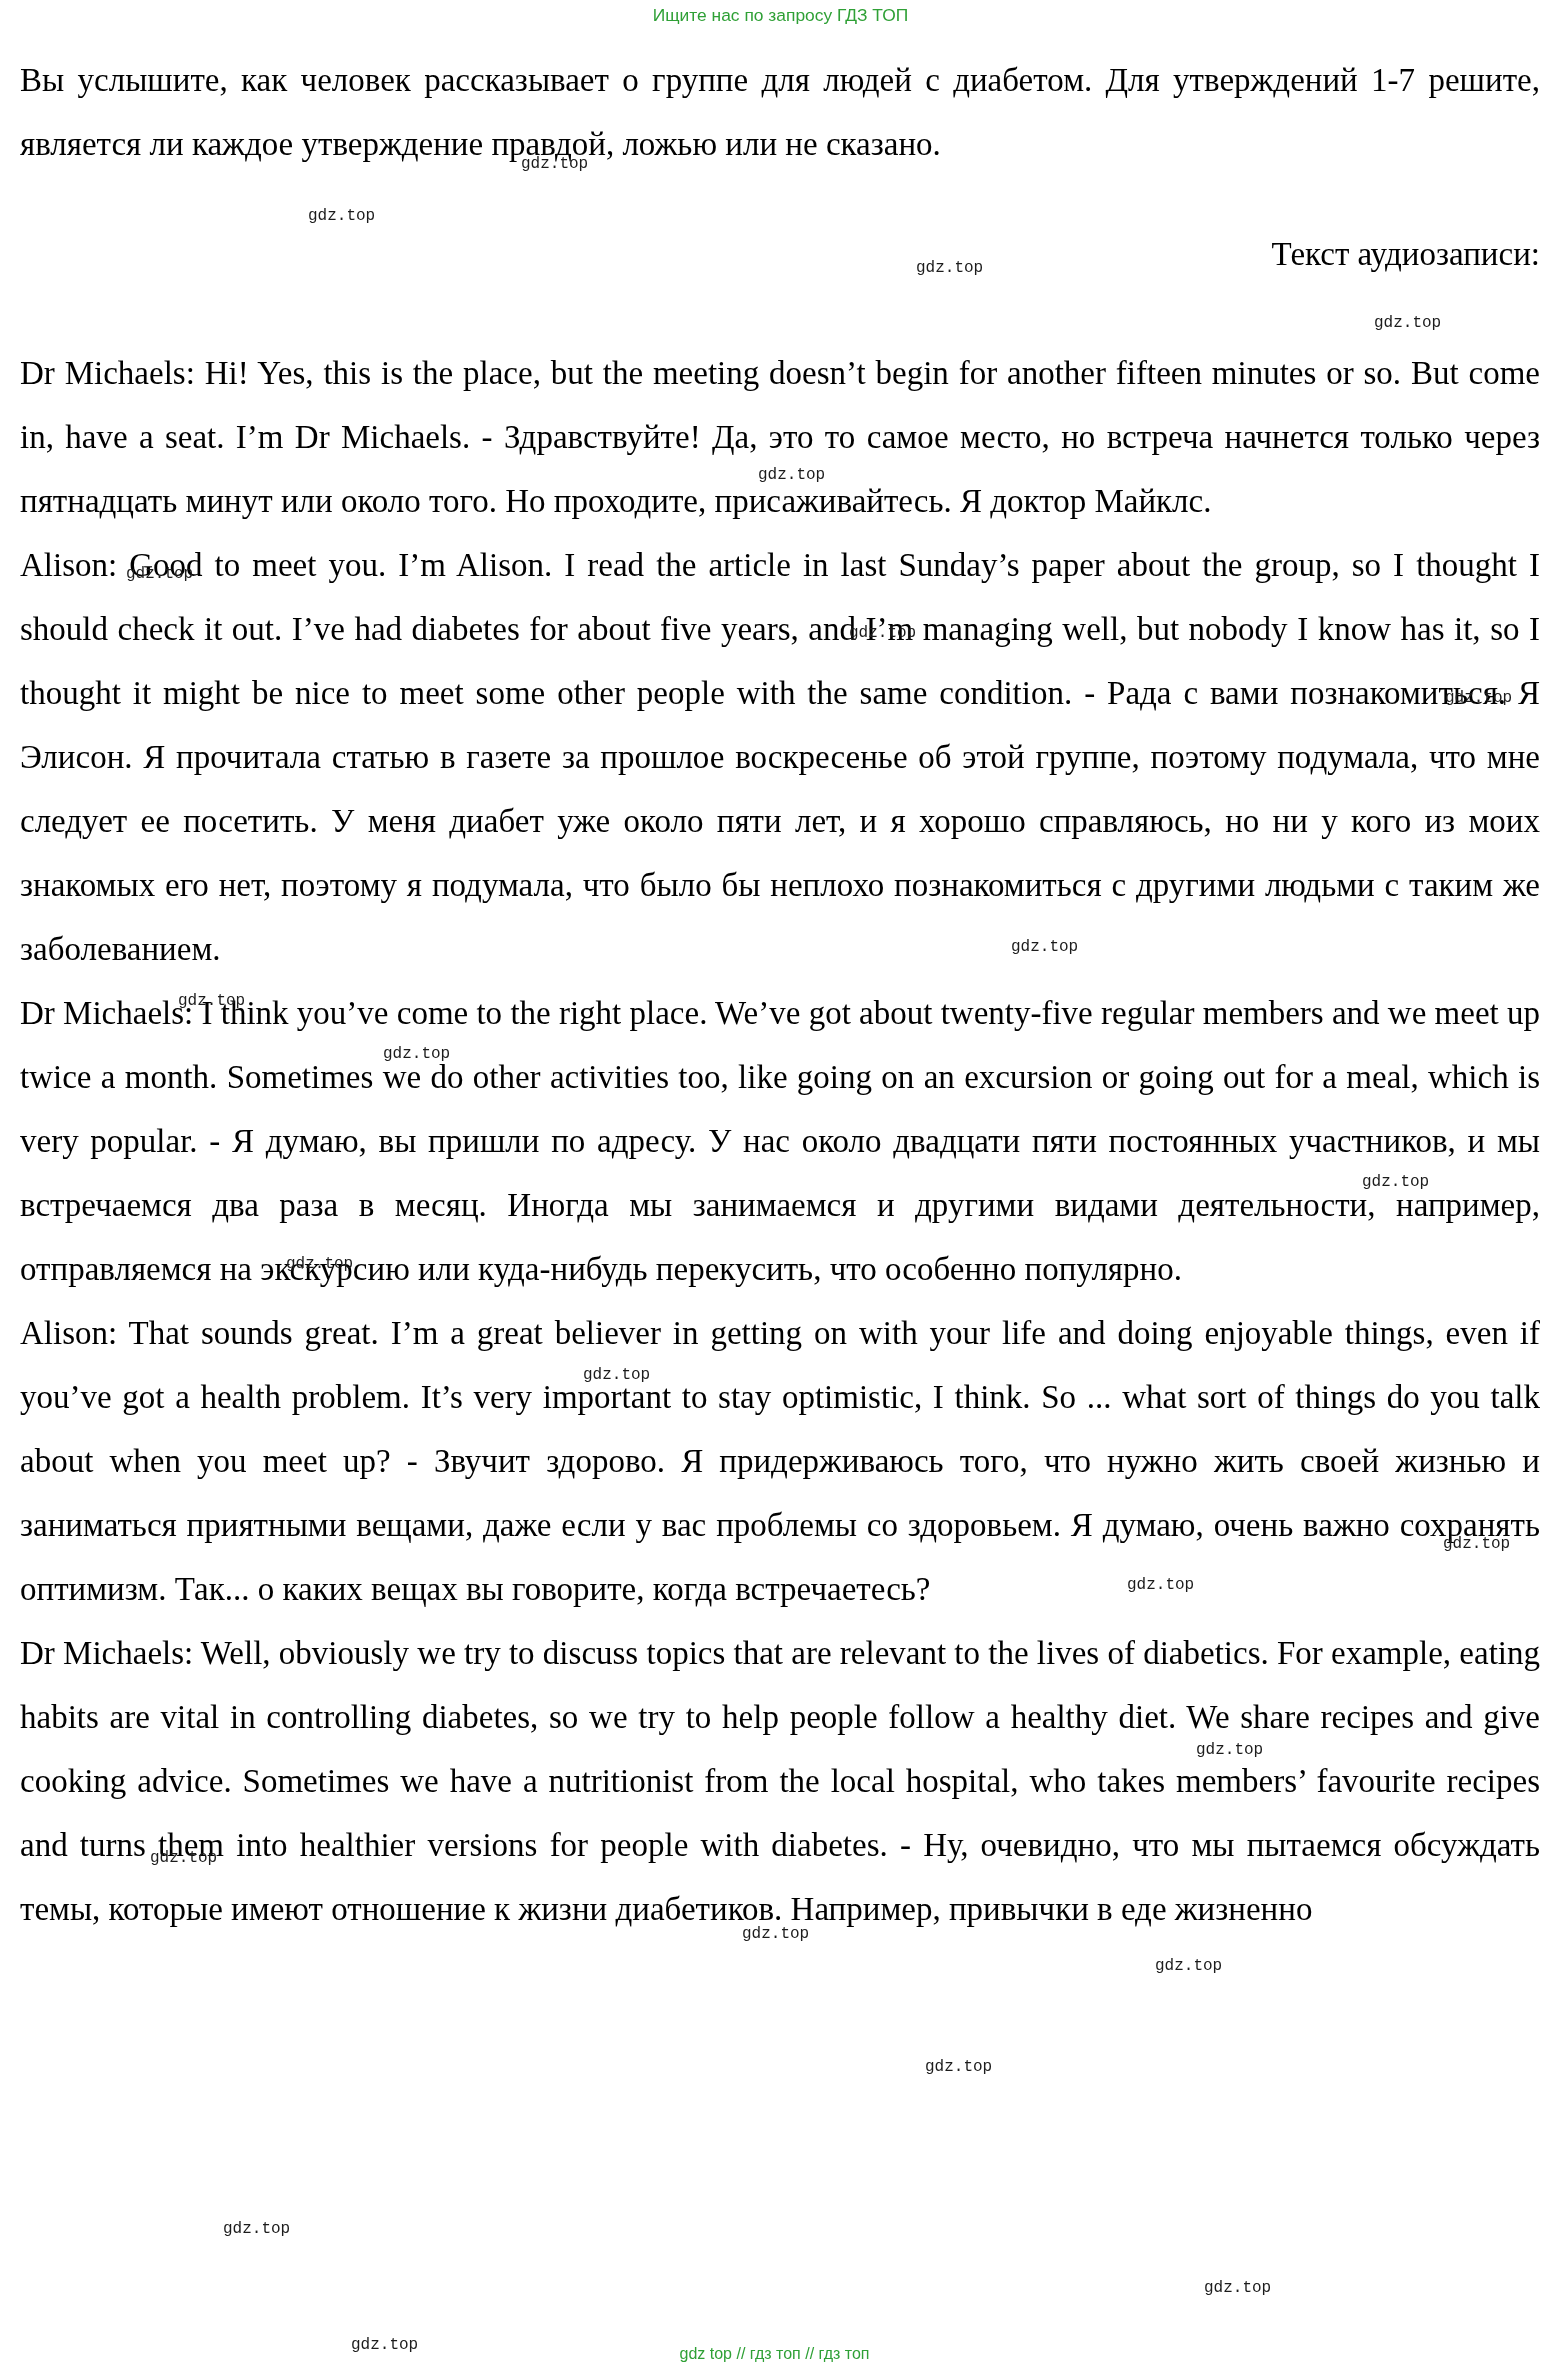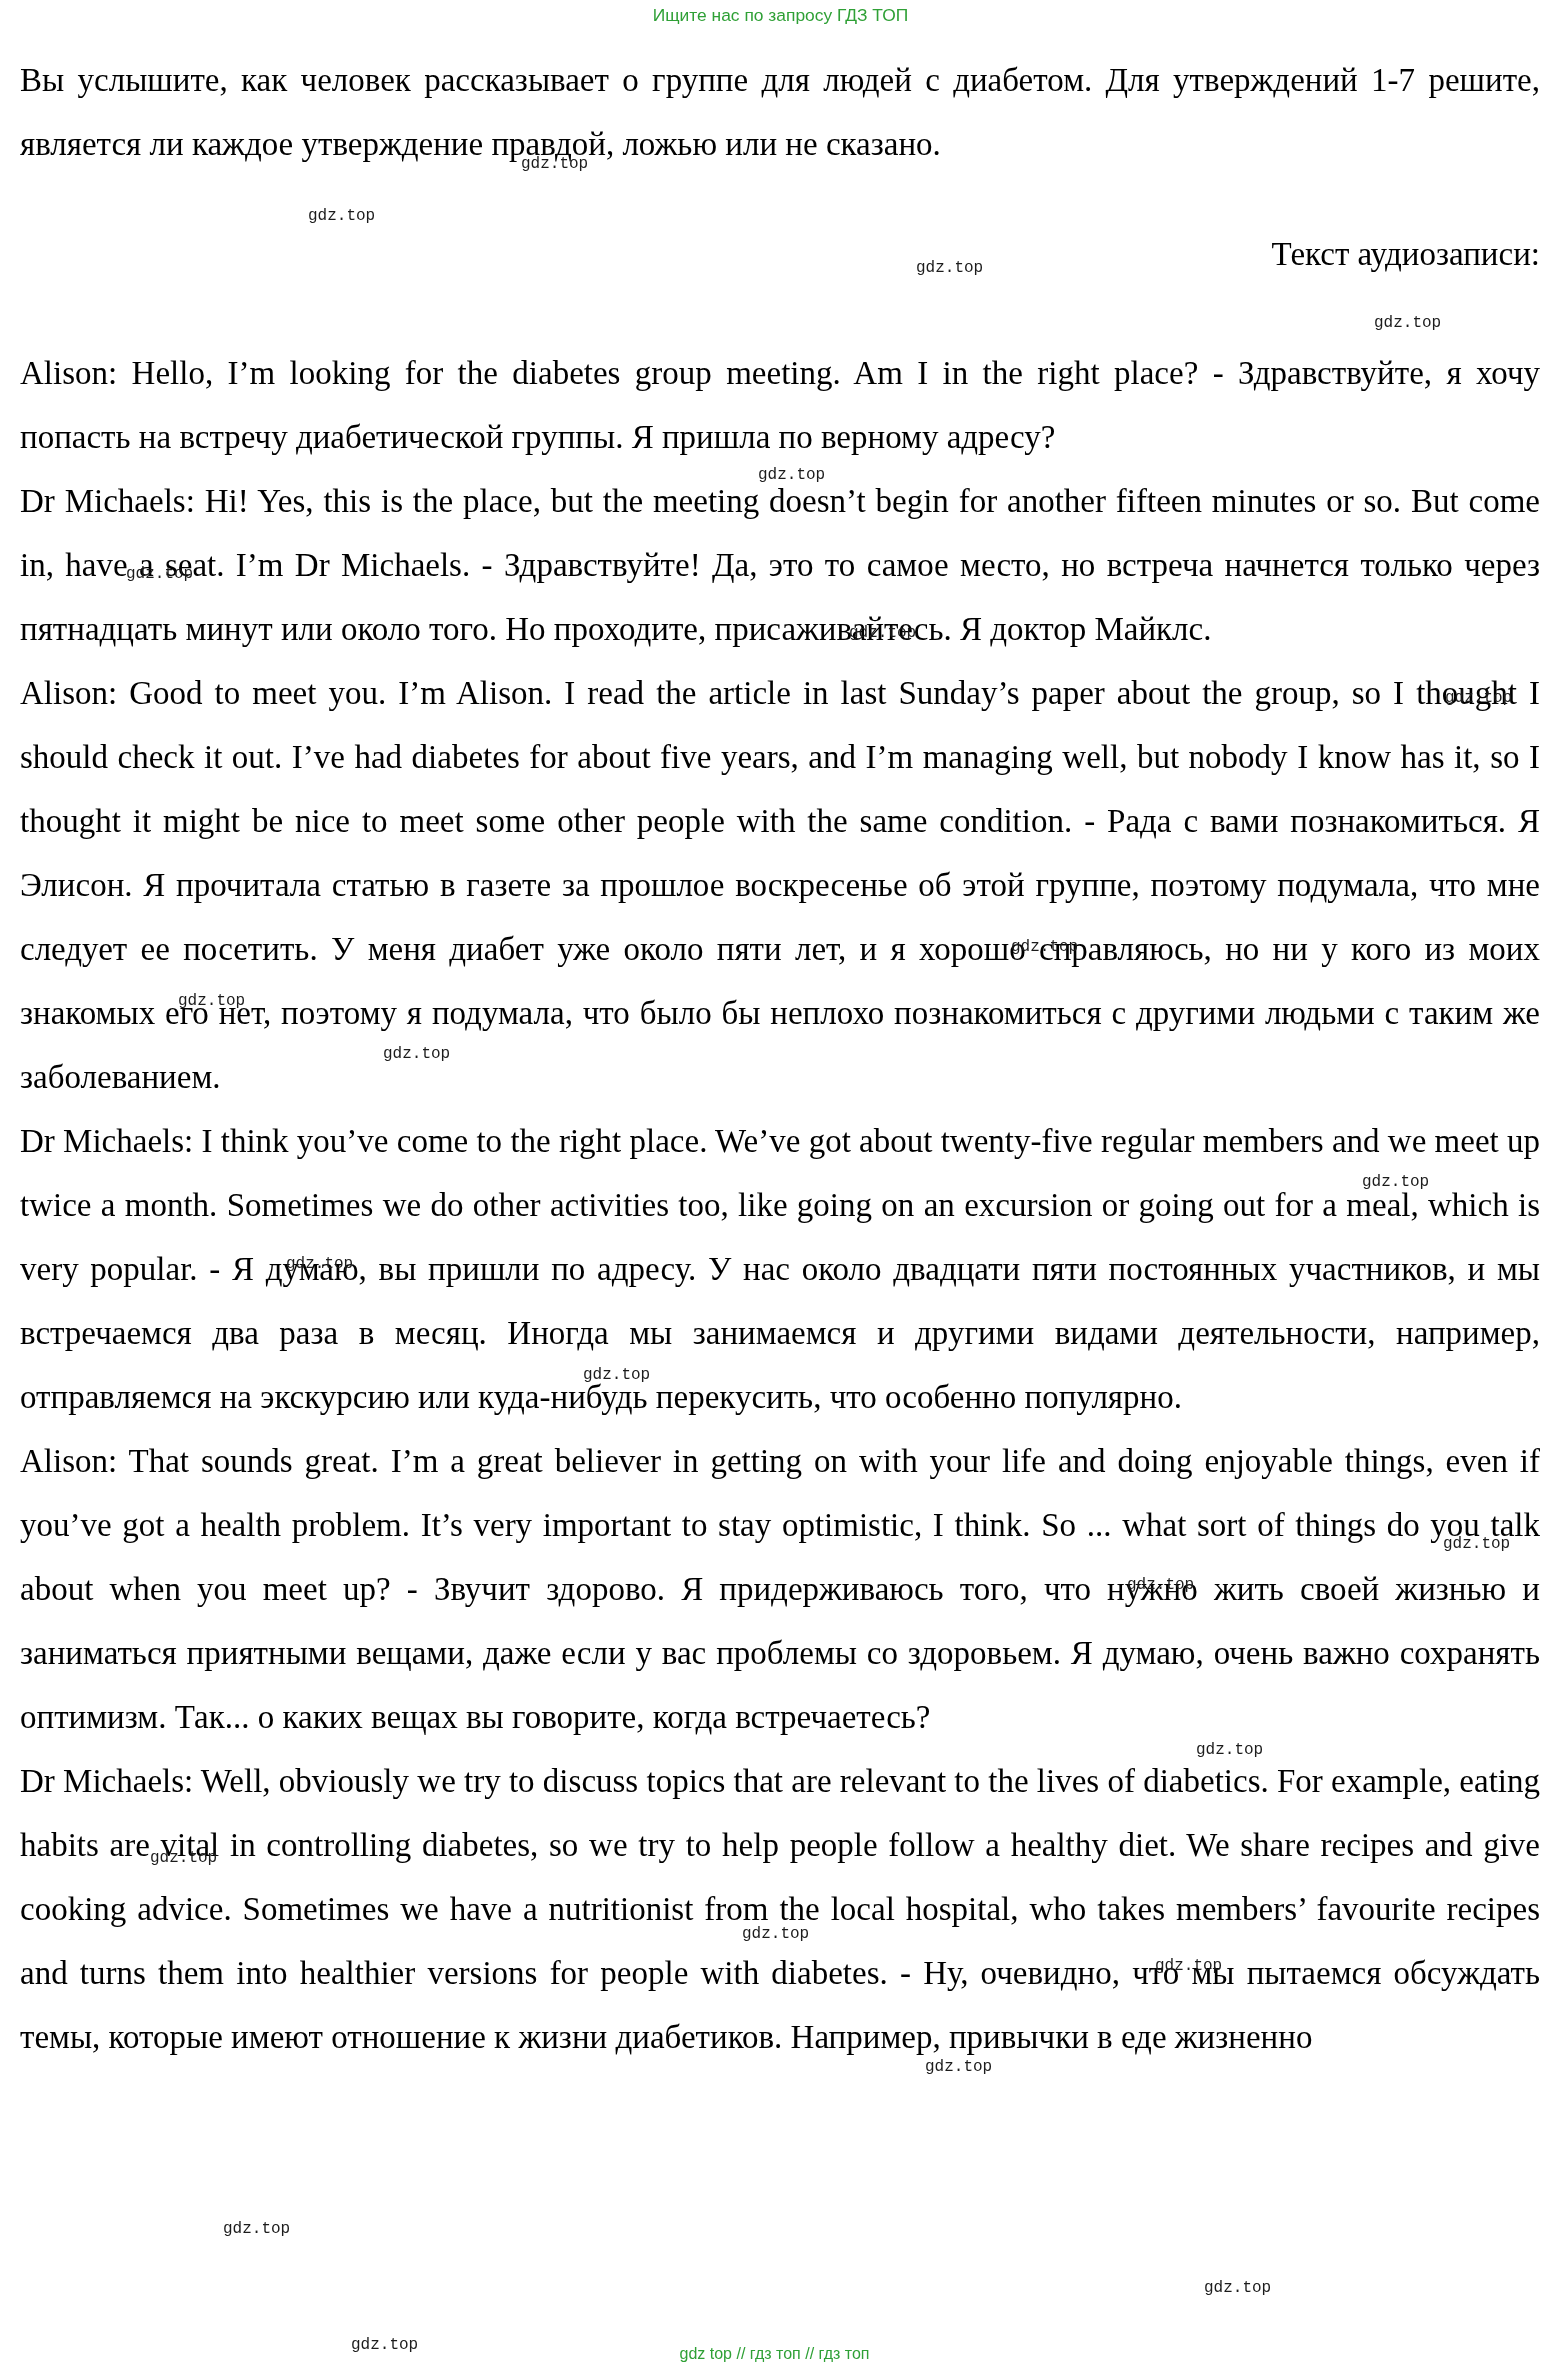--- a/index.html
+++ b/index.html
@@ -64,21 +64,20 @@
 <div class="page">
 
   <div class="top-note">Ищите нас по запросу ГДЗ ТОП</div>
 
   <div class="content">
 
     <p class="para task">Вы услышите, как человек рассказывает о группе для людей с диабетом. Для утверждений 1-7 решите, является ли каждое утверждение правдой, ложью или не сказано.</p>
 
     <p class="para label">Текст аудиозаписи:</p>
 
-    <p class="para">Alison: Hello, I’m looking for the diabetes group meeting. Am I in the right place? - Здравствуйте, я хочу попасть на встречу диабетической группы. Я пришла по верному адресу?</p>
 
     <p class="para">Dr Michaels: Hi! Yes, this is the place, but the meeting doesn’t begin for another fifteen minutes or so. But come in, have a seat. I’m Dr Michaels. - Здравствуйте! Да, это то самое место, но встреча начнется только через пятнадцать минут или около того. Но проходите, присаживайтесь. Я доктор Майклс.</p>
 
     <p class="para">Alison: Good to meet you. I’m Alison. I read the article in last Sunday’s paper about the group, so I thought I should check it out. I’ve had diabetes for about five years, and I’m managing well, but nobody I know has it, so I thought it might be nice to meet some other people with the same condition. - Рада с вами познакомиться. Я Элисон. Я прочитала статью в газете за прошлое воскресенье об этой группе, поэтому подумала, что мне следует ее посетить. У меня диабет уже около пяти лет, и я хорошо справляюсь, но ни у кого из моих знакомых его нет, поэтому я подумала, что было бы неплохо познакомиться с другими людьми с таким же заболеванием.</p>
 
     <p class="para">Dr Michaels: I think you’ve come to the right place. We’ve got about twenty-five regular members and we meet up twice a month. Sometimes we do other activities too, like going on an excursion or going out for a meal, which is very popular. - Я думаю, вы пришли по адресу. У нас около двадцати пяти постоянных участников, и мы встречаемся два раза в месяц. Иногда мы занимаемся и другими видами деятельности, например, отправляемся на экскурсию или куда-нибудь перекусить, что особенно популярно.</p>
 
     <p class="para">Alison: That sounds great. I’m a great believer in getting on with your life and doing enjoyable things, even if you’ve got a health problem. It’s very important to stay optimistic, I think. So ... what sort of things do you talk about when you meet up? - Звучит здорово. Я придерживаюсь того, что нужно жить своей жизнью и заниматься приятными вещами, даже если у вас проблемы со здоровьем. Я думаю, очень важно сохранять оптимизм. Так... о каких вещах вы говорите, когда встречаетесь?</p>
 
     <p class="para">Dr Michaels: Well, obviously we try to discuss topics that are relevant to the lives of diabetics. For example, eating habits are vital in controlling diabetes, so we try to help people follow a healthy diet. We share recipes and give cooking advice. Sometimes we have a nutritionist from the local hospital, who takes members’ favourite recipes and turns them into healthier versions for people with diabetes. - Ну, очевидно, что мы пытаемся обсуждать темы, которые имеют отношение к жизни диабетиков. Например, привычки в еде жизненно</p>

